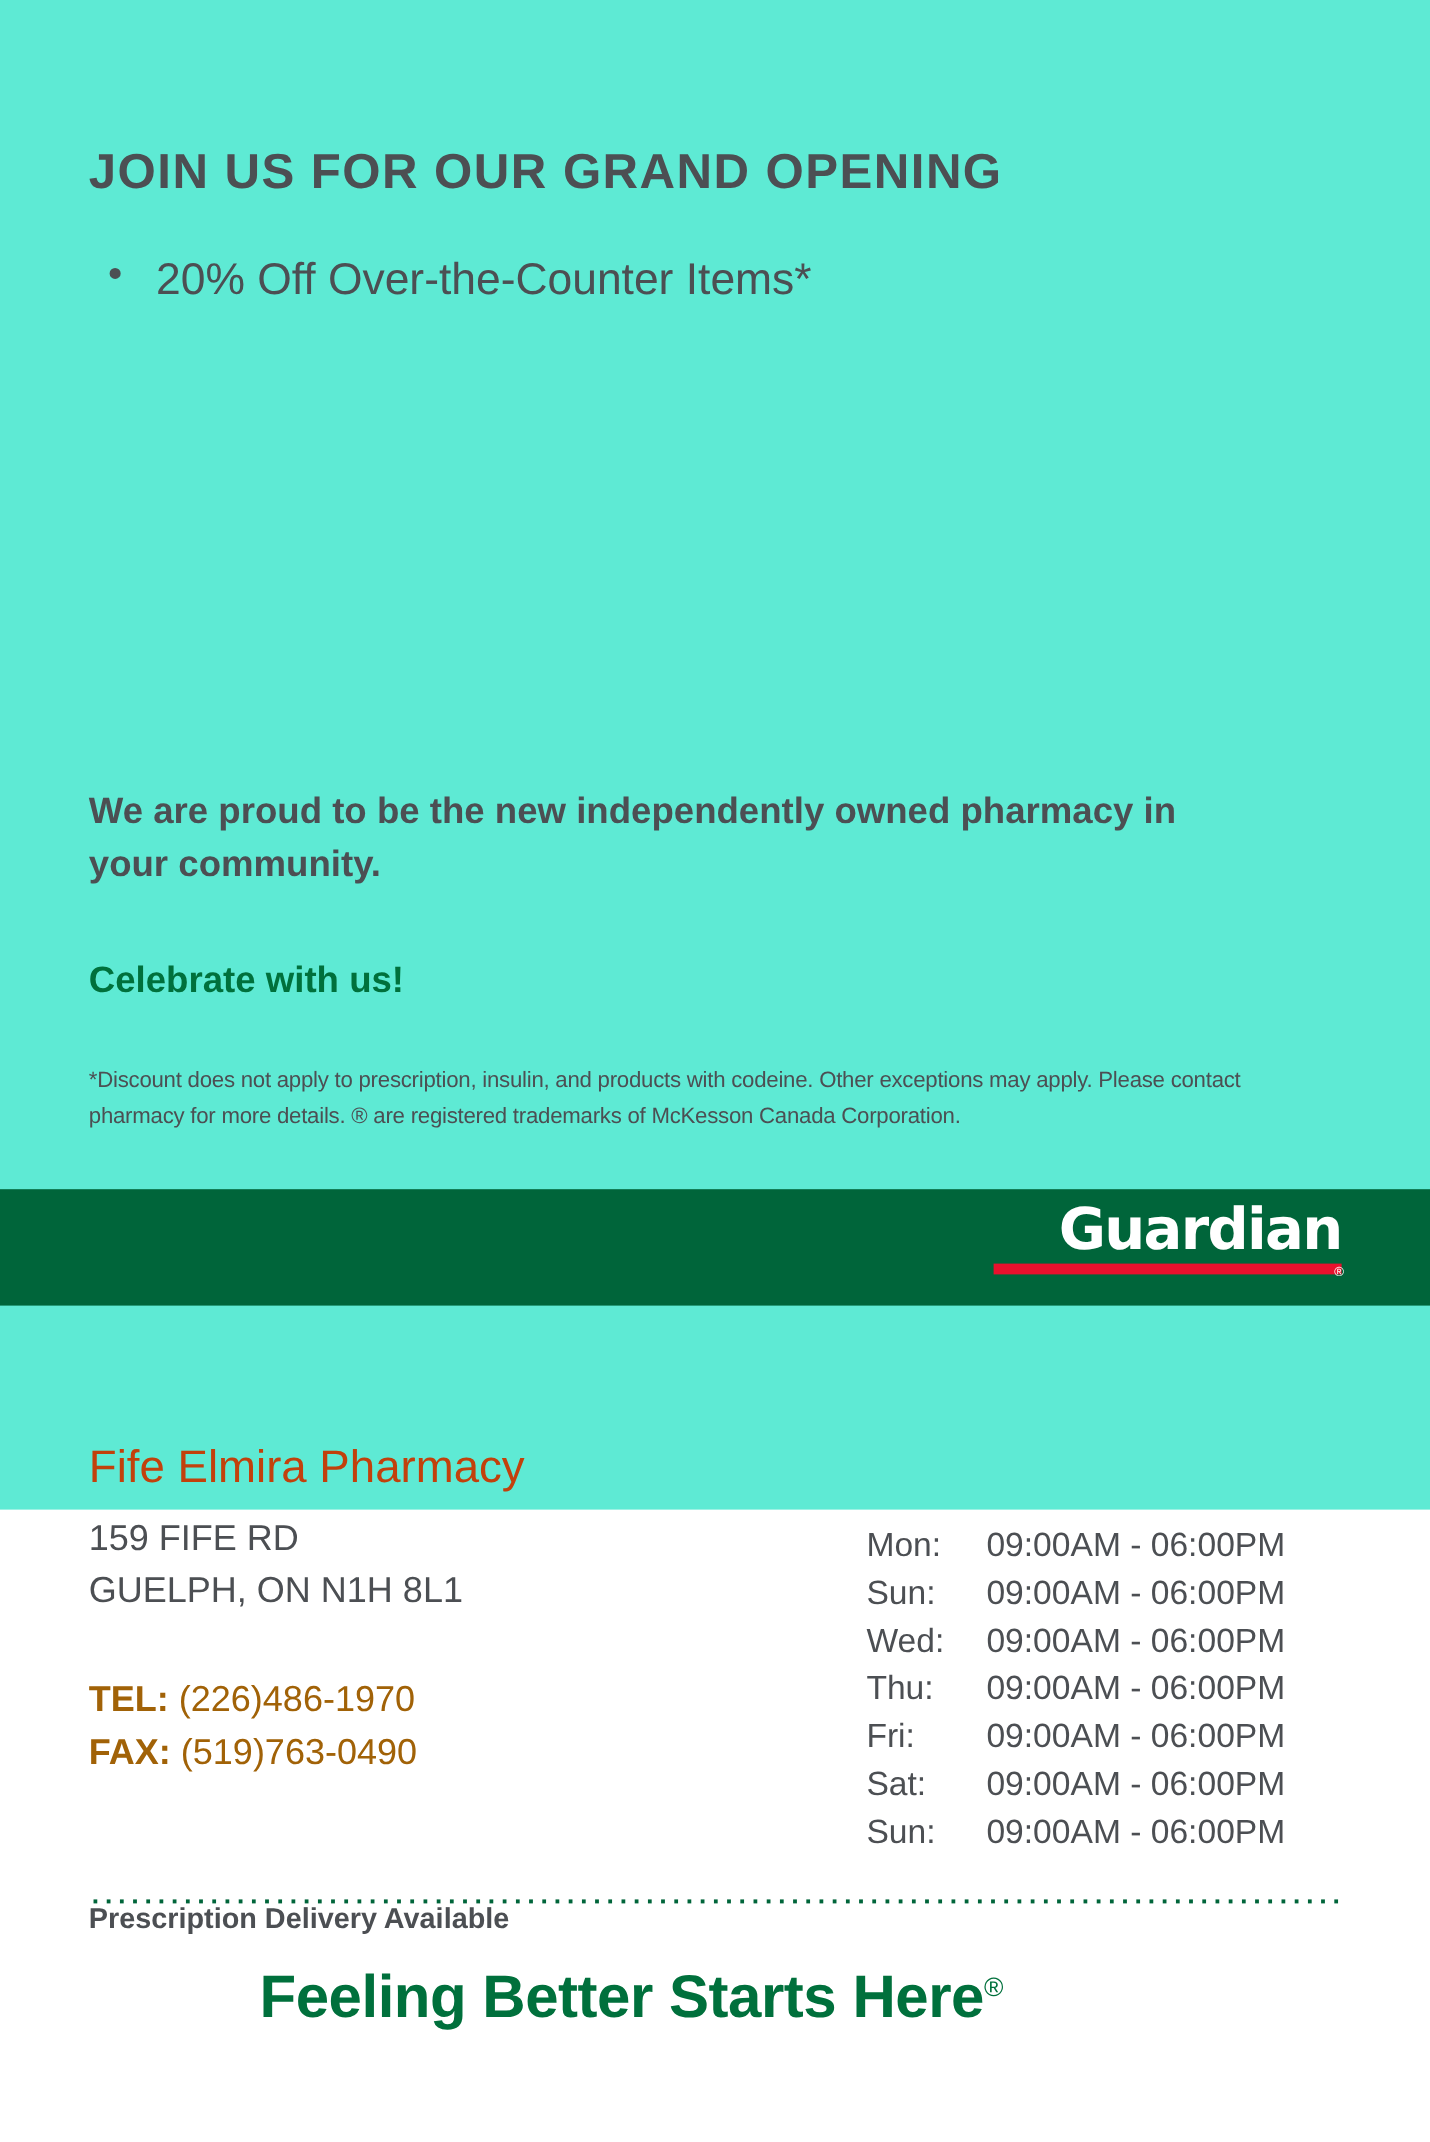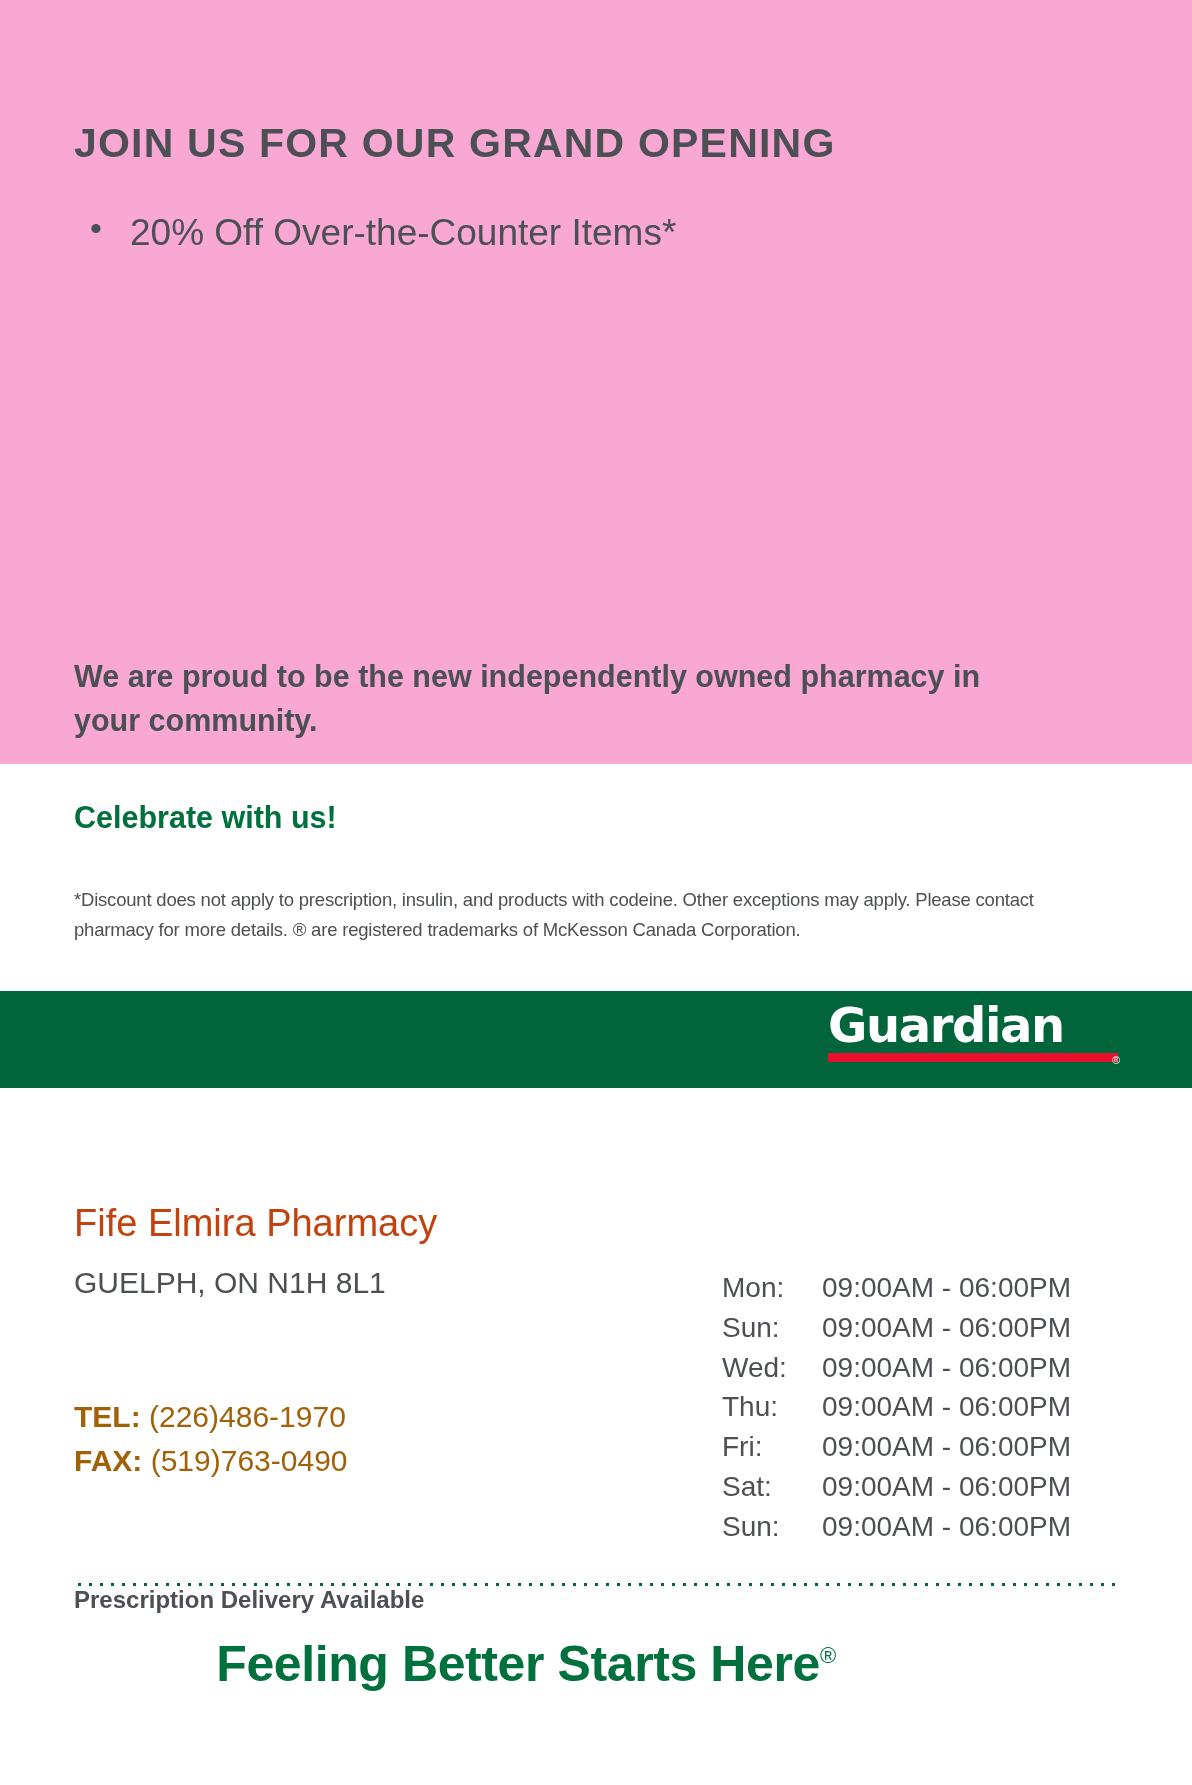--- a/index.html
+++ b/index.html
@@ -16,22 +16,22 @@
     background: #ffffff;
     overflow: hidden;
   }
 
   
   .top-panel {
     position: absolute;
     left: 0;
     top: 0;
     width: 1192px;
-    height: 764px;
-    background: #f9a8d4;
+    height: 1258px;
+    background: #5eead4;
   }
   .content-pad {
     position: absolute;
     left: 74px;
     right: 74px;
   }
 
   .headline {
     top: 120px;
     font-size: 41px;
@@ -94,21 +94,21 @@
     top: 991px;
     width: 1192px;
     height: 97px;
     background: #00653a;
   }
   .guardian-logo {
     position: absolute;
     right: 74px;
     top: 1000px;
     width: 290px;
-    text-align: left;
+    text-align: right;
   }
   .guardian-word {
     font-size: 48px;
     font-weight: bold;
     color: #ffffff;
     letter-spacing: -1.4px;
     line-height: 1.05;
     font-family: "DejaVu Sans", sans-serif;
   }
   .guardian-rule {
@@ -220,20 +220,21 @@
   <div class="guardian-logo">
     <div class="guardian-word">Guardian</div>
     <div class="guardian-rule">
       <span class="guardian-reg">®</span>
     </div>
   </div>
 
   <div class="store-name">Fife Elmira Pharmacy</div>
 
   <div class="address">
+    <div>159 FIFE RD</div>
     <div>GUELPH, ON N1H 8L1</div>
   </div>
 
   <div class="contact">
     <div>
       <b>TEL:</b>
       <span>(226)486-1970</span>
     </div>
     <div>
       <b>FAX:</b>

